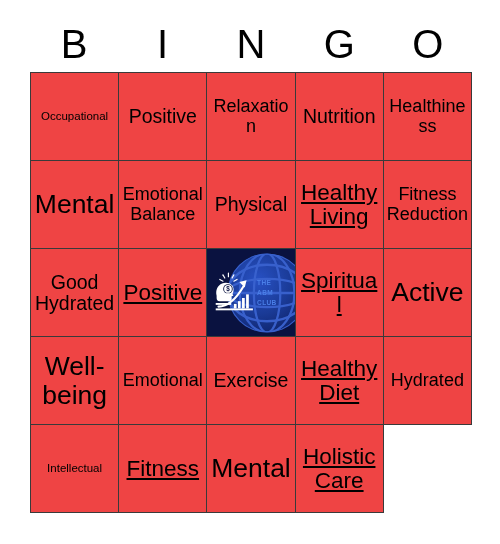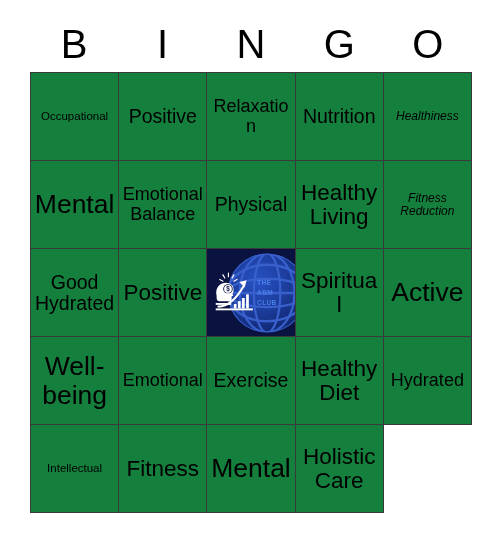--- a/index.html
+++ b/index.html
@@ -55,44 +55,44 @@
     border-left: 1.5px solid #3a3a3a;
     display: grid;
     grid-template-columns: repeat(5, 1fr);
     grid-template-rows: repeat(5, 1fr);
   }
   .cell {
     position: relative;
     box-sizing: border-box;
     border-right: 1.5px solid #3a3a3a;
     border-bottom: 1.5px solid #3a3a3a;
-    background: #15803d;
+    background: #ef4444;
     display: flex;
     align-items: center;
     justify-content: center;
     overflow: hidden;
     padding: 2px 3px;
   }
   .cell-text {
     display: block;
     width: 100%;
     text-align: center;
     line-height: 1.06;
     color: #000000;
     word-break: normal;
     overflow-wrap: break-word;
     hyphens: manual;
   }
 
   
   .fs-xs  { font-size: 11.5px; }
-  .fs-s   { font-size: 12px; font-style: italic; }
+  .fs-s   { font-size: 18px; }
   .fs-m   { font-size: 18px; }
   .fs-l   { font-size: 19.5px; }
-  .fs-xl  { font-size: 22.5px; }
+  .fs-xl  { font-size: 22.5px; text-decoration: underline; }
   .fs-xxl { font-size: 26.5px; }
 
   
   .cell.logo-cell {
     padding: 0;
     background: #0a1240;
   }
   #logo-tile {
     position: relative;
     width: 100%;

